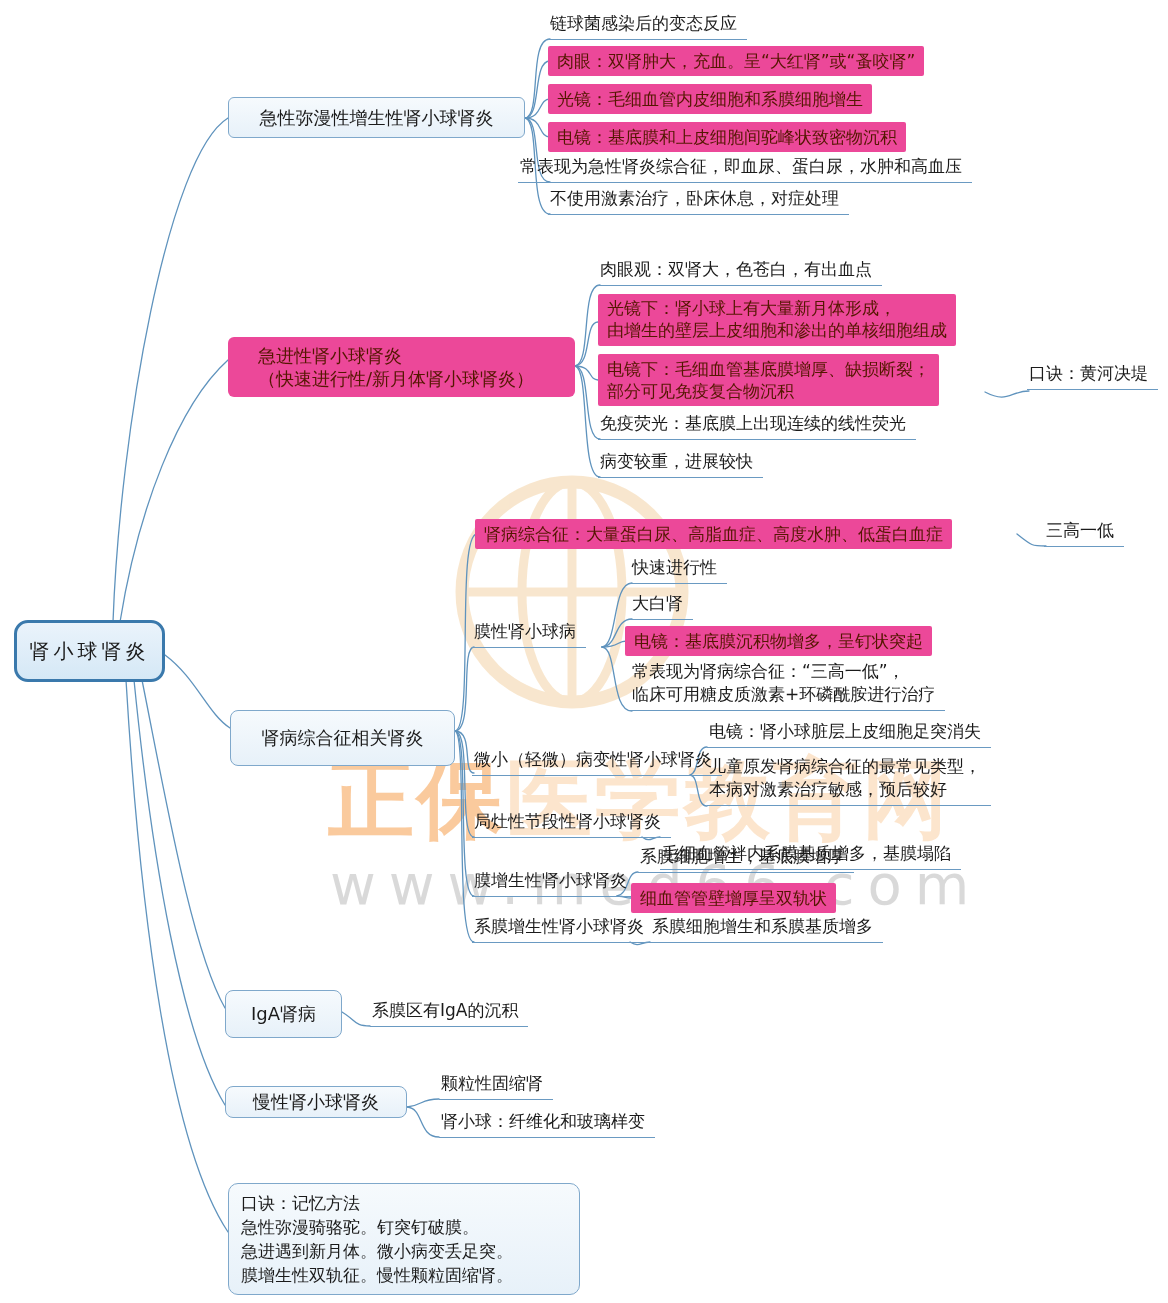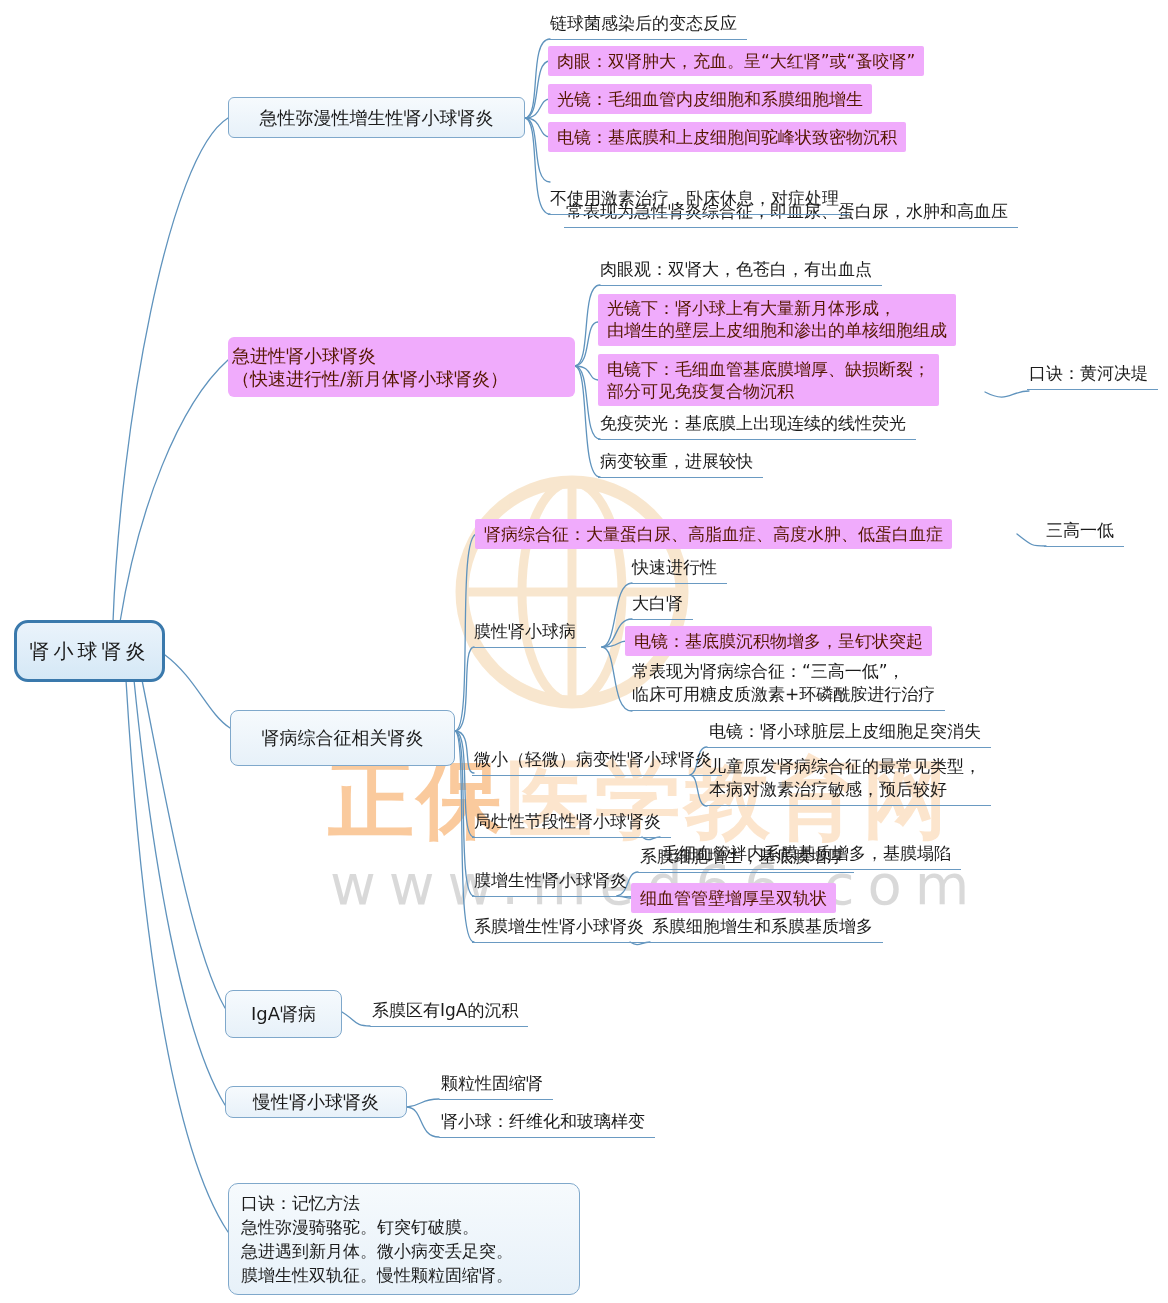--- a/index.html
+++ b/index.html
@@ -21,24 +21,24 @@
     font-size:18px;padding:4px 12px;white-space:pre-line;line-height:24px;
   }
   .root-box{
     position:absolute;box-sizing:border-box;z-index:2;
     background:linear-gradient(#eaf3fb,#d5e8f6);border:3px solid #3a79ac;border-radius:14px;
     display:flex;align-items:center;justify-content:center;
     font-size:20px;letter-spacing:4px;
   }
   .orange{
     position:absolute;box-sizing:border-box;z-index:2;width:max-content;
-    background:#f0abfc;color:#551700;font-size:17px;line-height:22px;
+    background:#ec4899;color:#551700;font-size:17px;line-height:22px;
     padding:4px 9px;border-radius:2px;white-space:pre-line;
   }
-  .orange.big{font-size:18px;line-height:23px;border-radius:6px;padding:7px 4px;}
+  .orange.big{font-size:18px;line-height:23px;border-radius:6px;padding:7px 30px;}
   .utext{
     position:absolute;box-sizing:border-box;z-index:2;width:max-content;
     font-size:17px;line-height:23px;white-space:pre-line;
     padding:0 10px 4px 2px;border-bottom:1.5px solid #6a9ac2;
   }
   svg.connectors{z-index:1;}
   svg.wm{z-index:0;}
 </style>
 </head>
 <body>
@@ -112,21 +112,21 @@
 
   <div class="root-box" style="left:14px;top:620px;width:151px;height:62px;">
       <span>肾小球肾炎</span>
     </div>
 
   <div class="box" style="left:228px;top:97px;width:297px;height:41px;border-radius:6px;"><span>急性弥漫性增生性肾小球肾炎</span></div>
   <div class="utext" style="left:548px;top:12px;">链球菌感染后的变态反应</div>
   <div class="orange" style="left:548px;top:46px;">肉眼：双肾肿大，充血。呈“大红肾”或“蚤咬肾”</div>
   <div class="orange" style="left:548px;top:84px;">光镜：毛细血管内皮细胞和系膜细胞增生</div>
   <div class="orange" style="left:548px;top:122px;">电镜：基底膜和上皮细胞间驼峰状致密物沉积</div>
-  <div class="utext" style="left:564px;top:155px;margin-top:45px;">常表现为急性肾炎综合征，即血尿、蛋白尿，水肿和高血压</div>
+  <div class="utext" style="left:518px;top:155px;">常表现为急性肾炎综合征，即血尿、蛋白尿，水肿和高血压</div>
   <div class="utext" style="left:548px;top:187px;">不使用激素治疗，卧床休息，对症处理</div>
 
   <div class="orange big" style="left:228px;top:337px;width:347px;height:60px;">急进性肾小球肾炎
 （快速进行性/新月体肾小球肾炎）</div>
   <div class="utext" style="left:598px;top:258px;">肉眼观：双肾大，色苍白，有出血点</div>
   <div class="orange" style="left:598px;top:294px;font-family:Liberation Serif, serif;">光镜下：肾小球上有大量新月体形成，
 由增生的壁层上皮细胞和渗出的单核细胞组成</div>
   <div class="orange" style="left:598px;top:354px;">电镜下：毛细血管基底膜增厚、缺损断裂；
 部分可见免疫复合物沉积</div>
   <div class="utext" style="left:1027px;top:362px;">口诀：黄河决堤</div>

